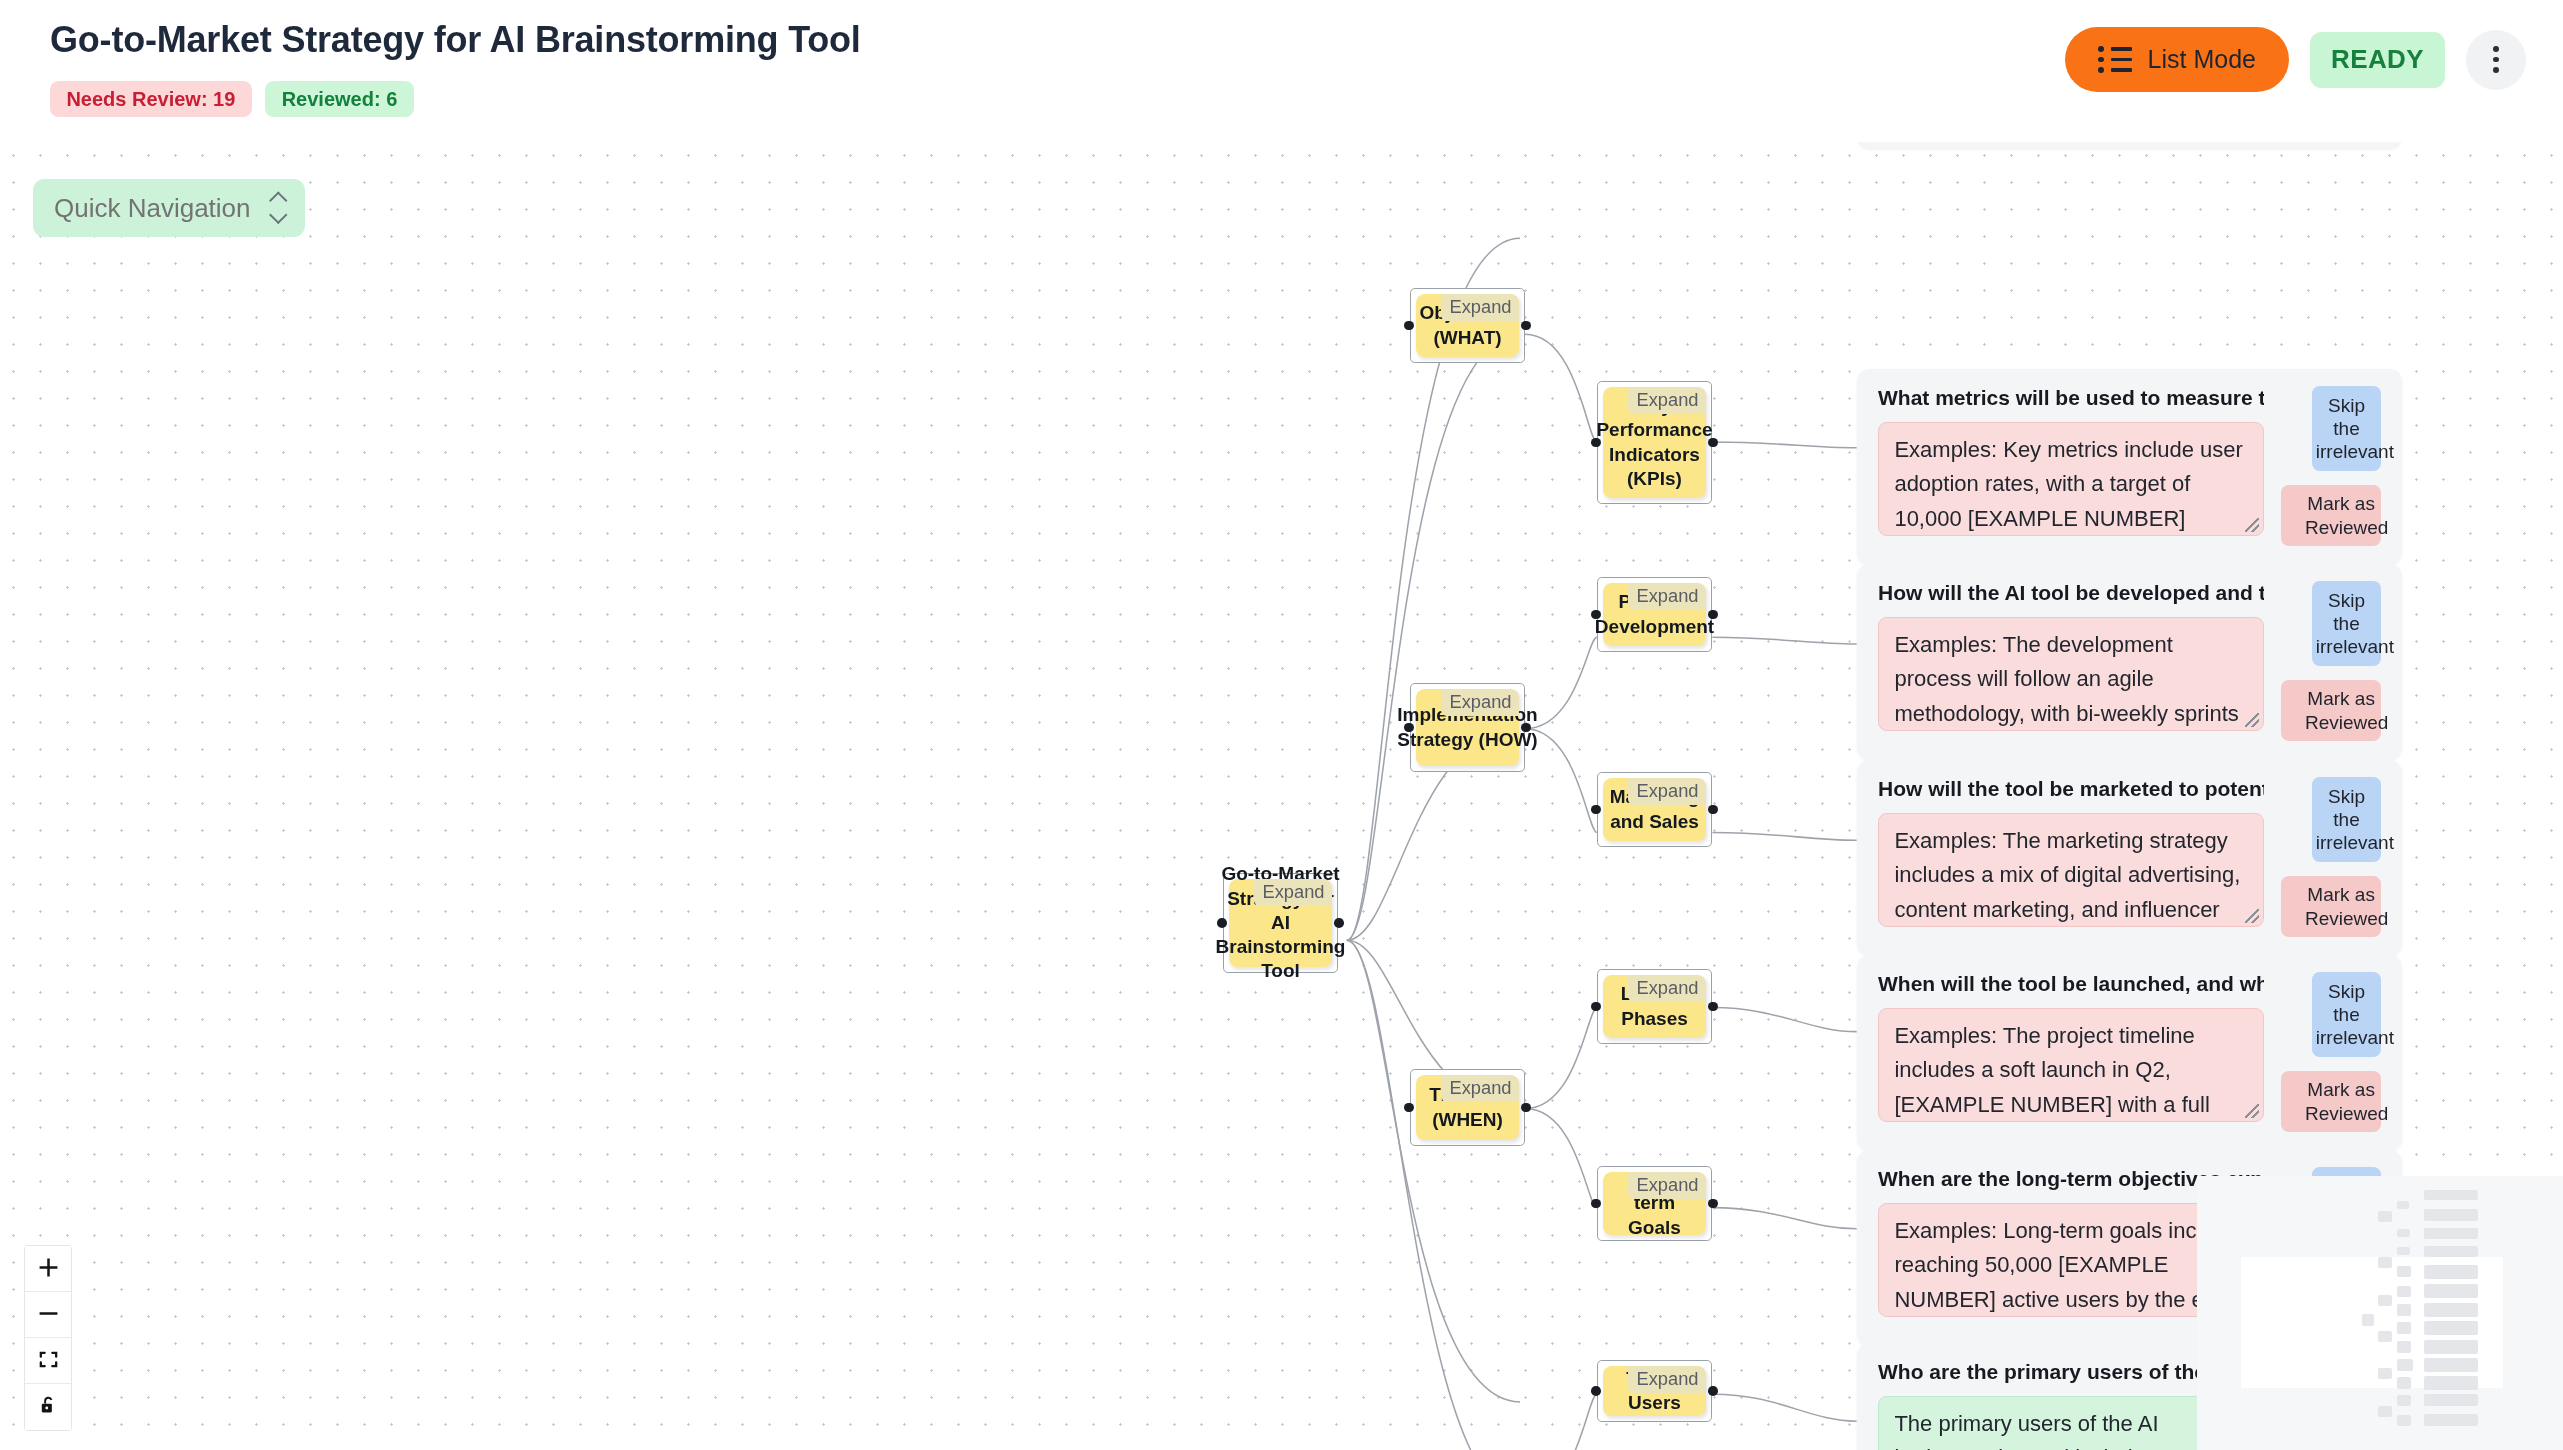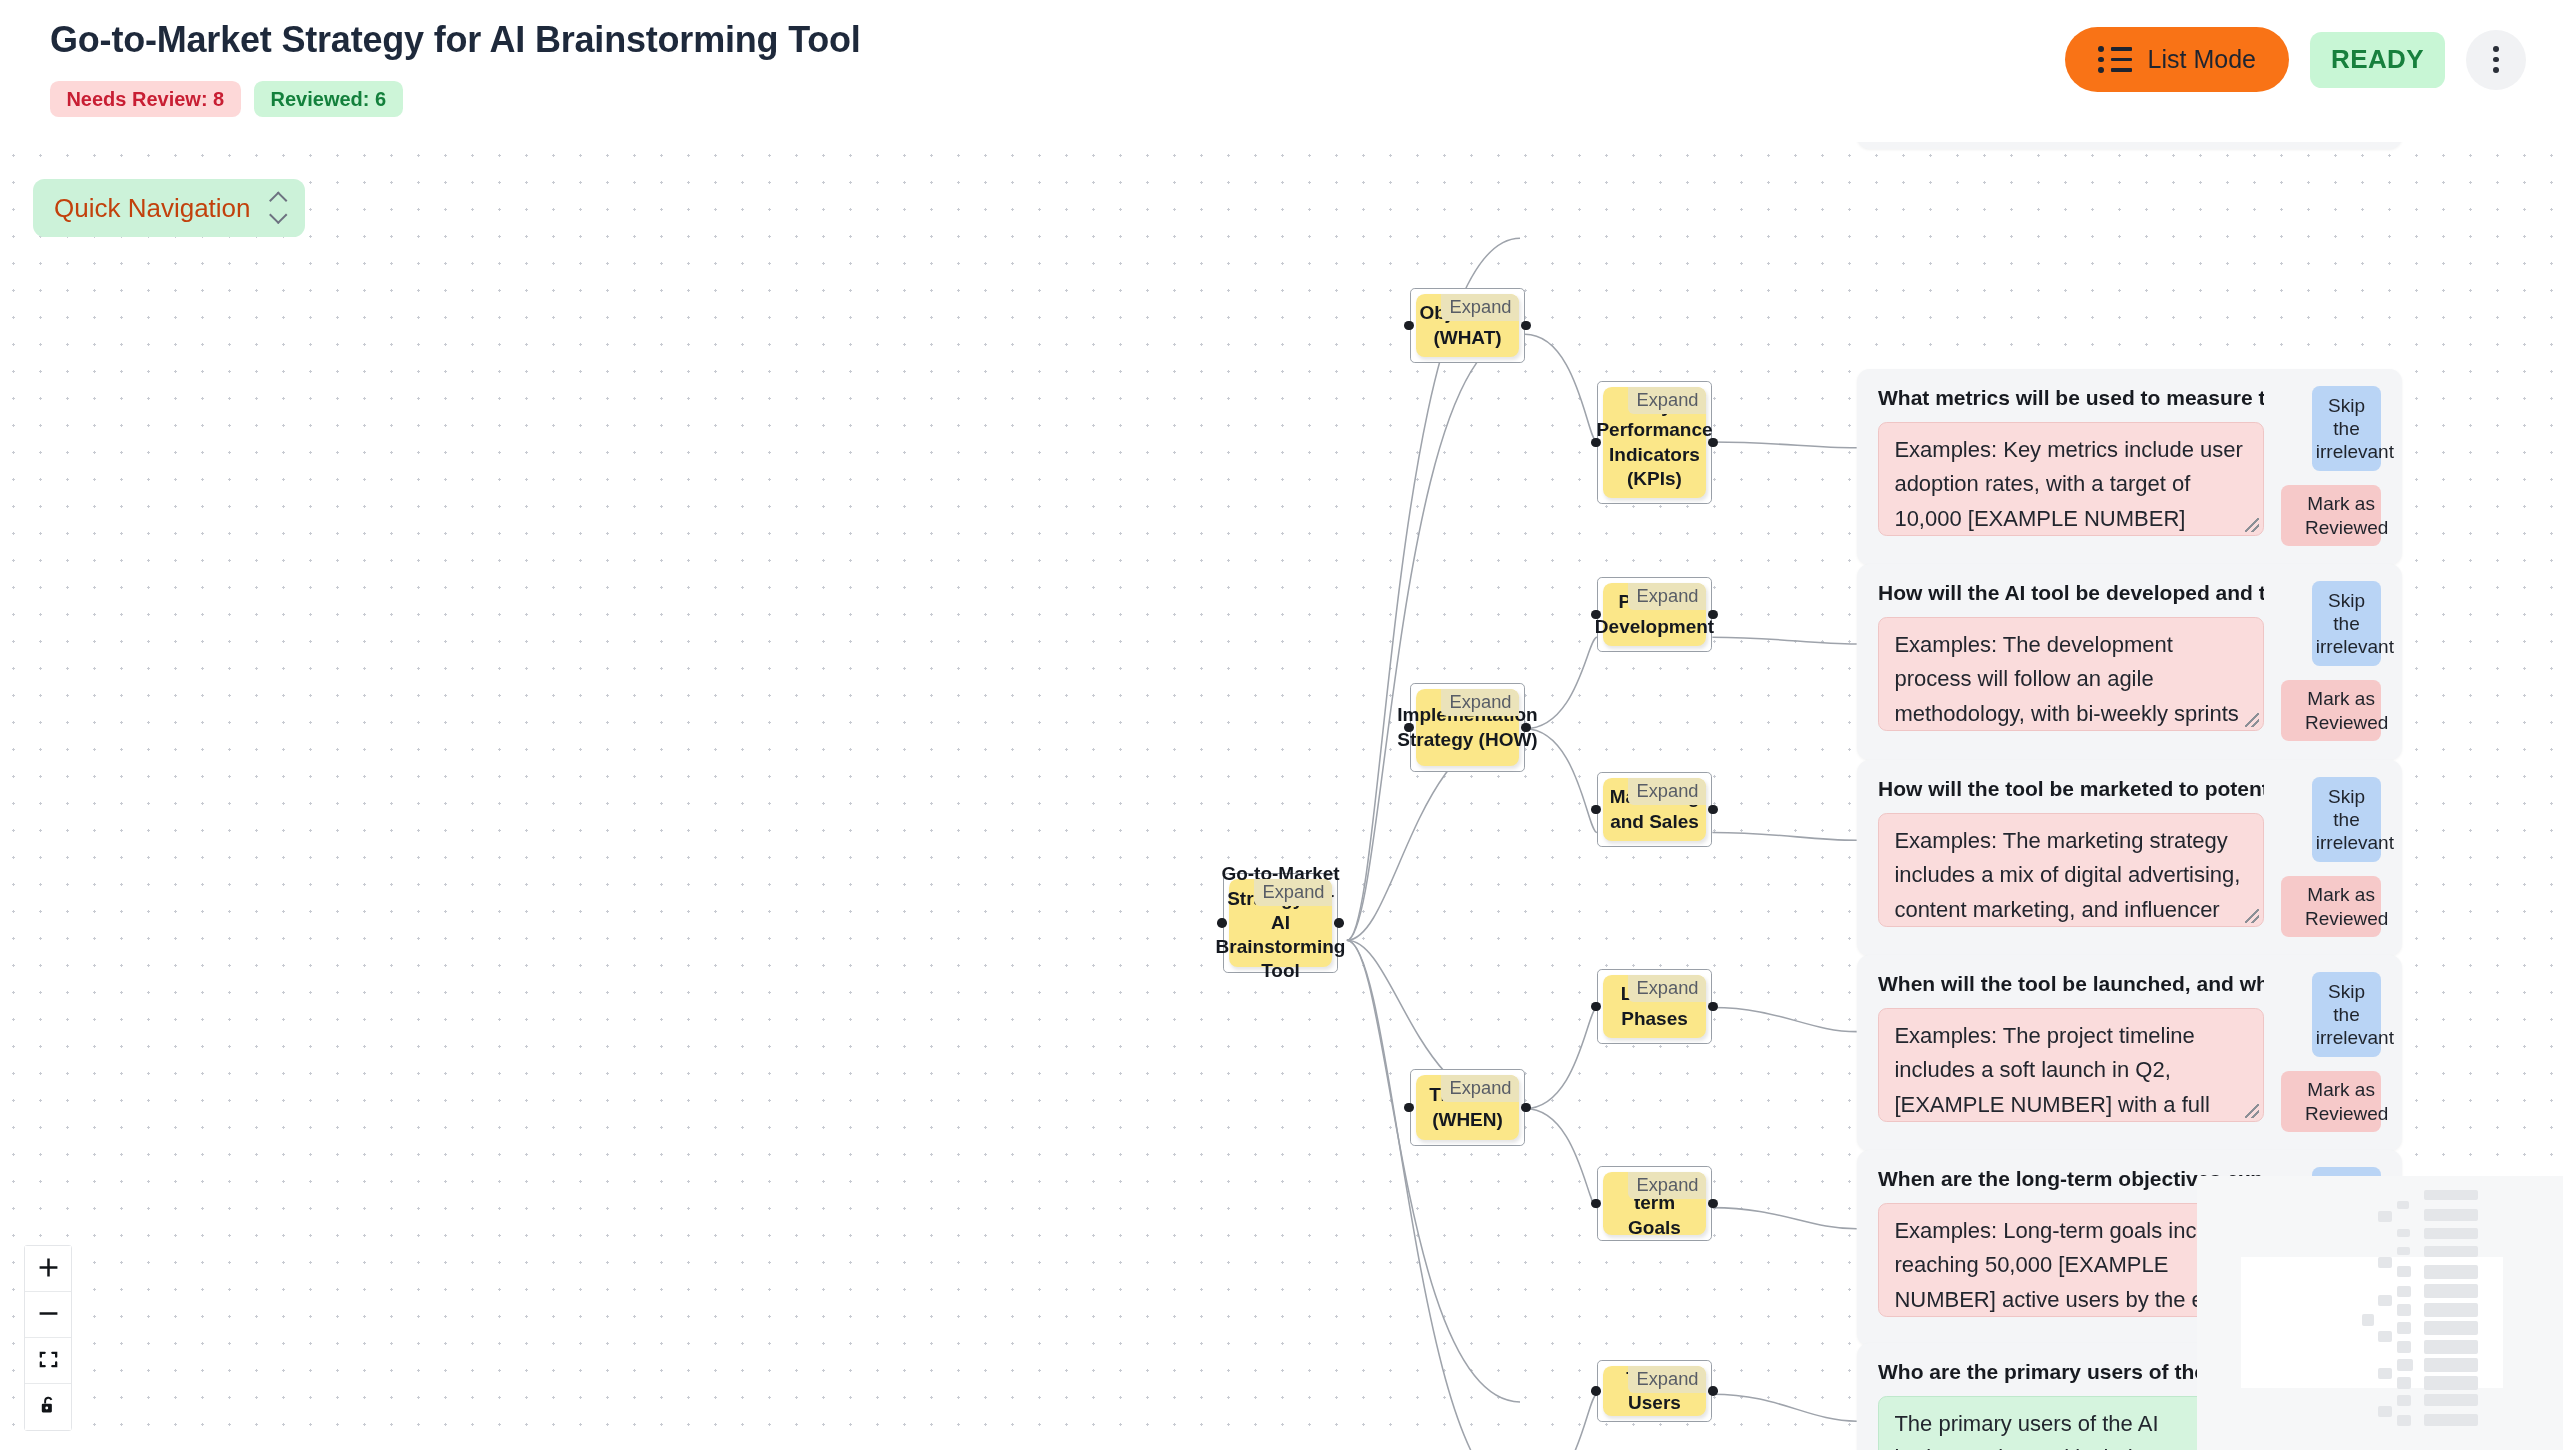--- a/index.html
+++ b/index.html
@@ -68,21 +68,21 @@
   }
 
   
   #quick-nav {
     position: absolute; left: 33px; top: 37px;
     background: #ccf2d9; border-radius: 11.5px;
     height: 58px; padding: 0 21px;
     display: flex; align-items: center; gap: 21px;
     cursor: pointer;
   }
-  #quick-nav .qn-label { font-size: 26px; color: #c2410c; }
+  #quick-nav .qn-label { font-size: 26px; color: #737373; }
   .updown { display: flex; flex-direction: column; align-items: center; gap: 2.9px; color: #6d7280; }
   .chev { width: 12.5px; height: 12.5px; border-left: 2.5px solid #6d7280; border-top: 2.5px solid #6d7280; }
   .chev.up { transform: rotate(45deg); }
   .chev.down { transform: rotate(-135deg); }
 
   
   .node {
     position: absolute;
     border: 1.5px solid #9aa0a8;
     border-radius: 4.8px;
@@ -197,21 +197,21 @@
 </style>
 </head>
 <body>
 
 <div id="app">
 
   <div id="header">
     <div id="header-title">Go-to-Market Strategy for AI Brainstorming Tool</div>
 
     <div id="badge-row">
-      <div class="badge badge-review">Needs Review: 8</div>
+      <div class="badge badge-review">Needs Review: 19</div>
       <div class="badge badge-reviewed">Reviewed: 6</div>
     </div>
 
     <div id="header-actions">
       <button class="pill-btn">
         <span class="list-icon">
           <span class="row">
               <span class="dot"></span>
               <span class="bar"></span>
             </span>

